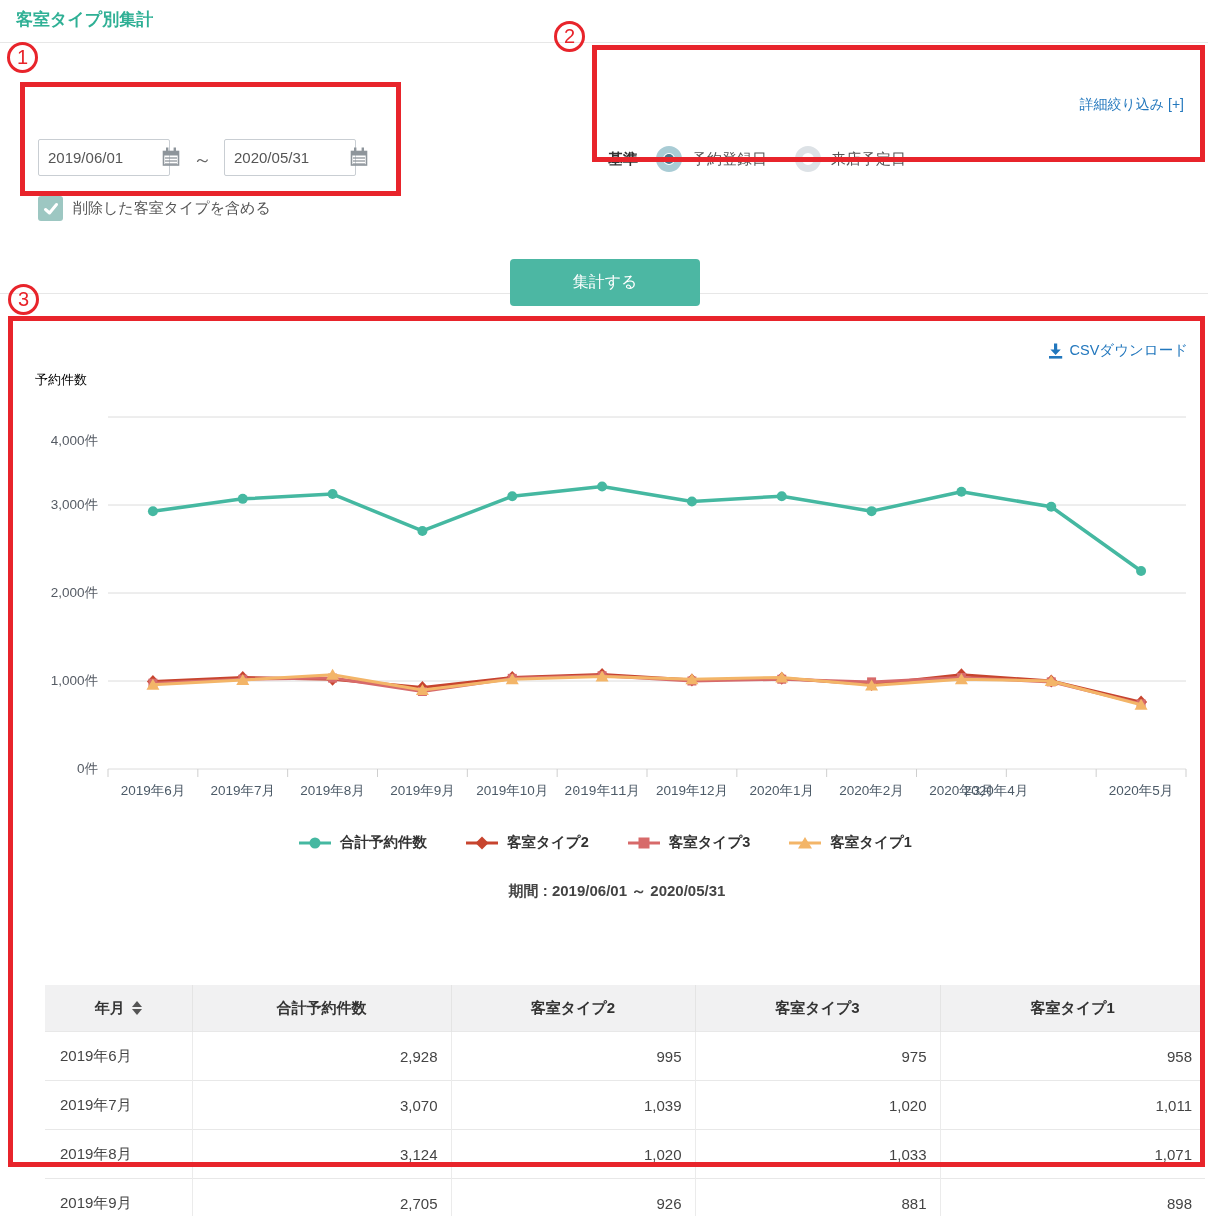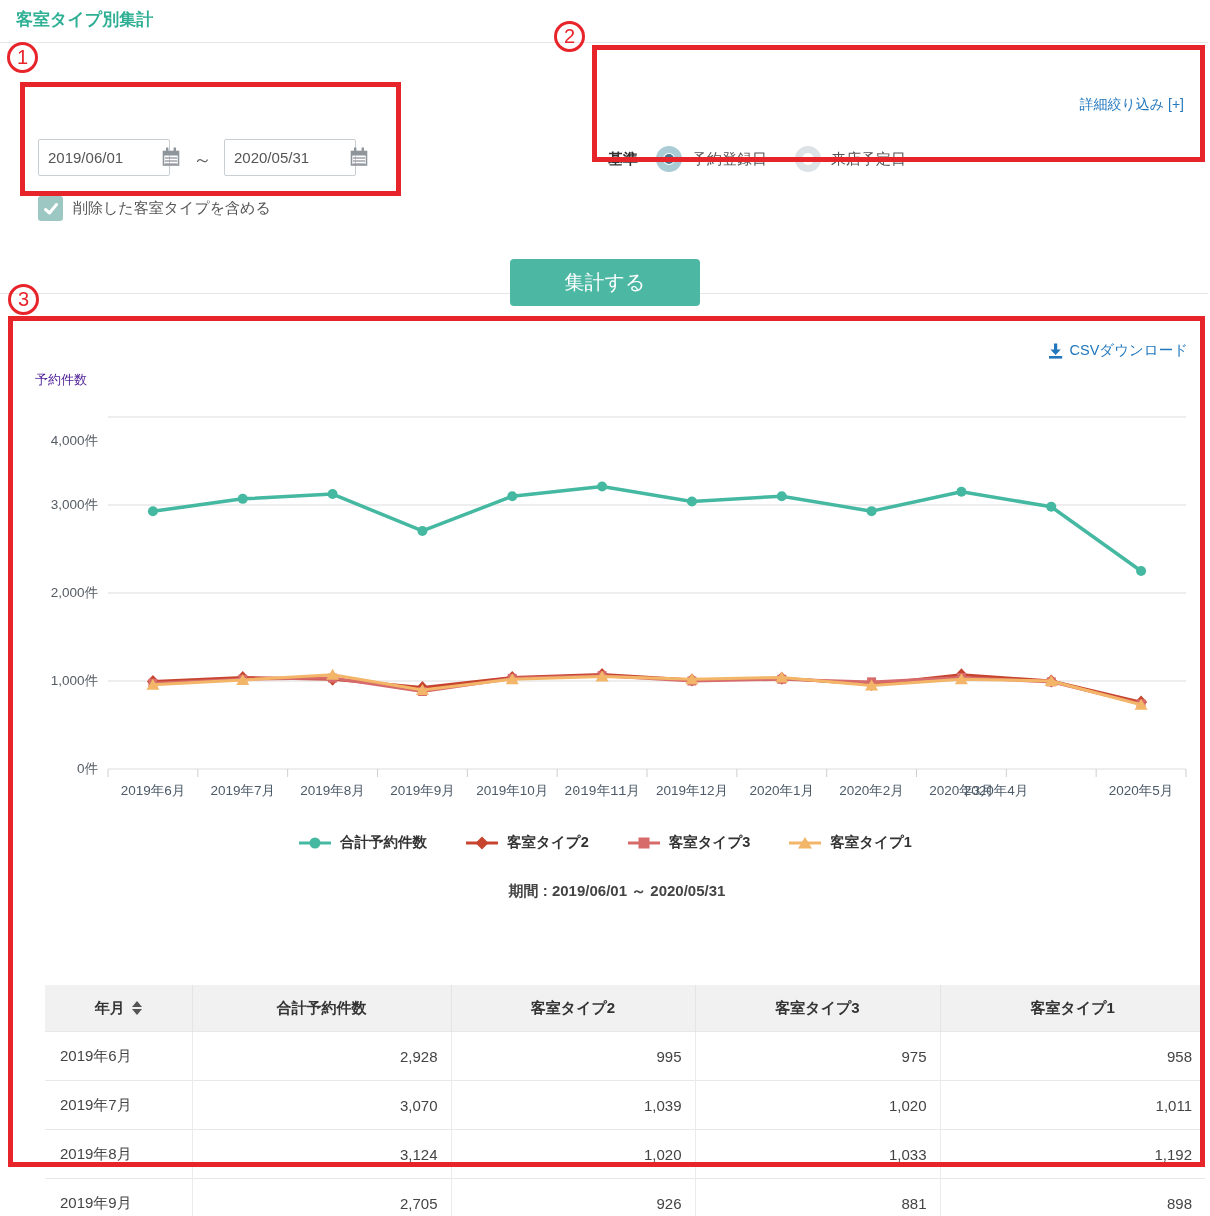--- a/index.html
+++ b/index.html
@@ -21,24 +21,24 @@
   #checkbox-label{margin-left:10px;font-size:15px;color:#555;}
   #detail-filter-link{top:53px;right:24px;font-size:14px;color:#2277bd;cursor:pointer;}
   #criteria-row{left:608px;top:103px;display:flex;align-items:center;}
   #criteria-label{font-size:15px;font-weight:bold;color:#333;margin-right:18px;}
   .radio{width:12px;height:12px;border-radius:50%;background:#fff;border:7px solid #dde2e6;display:flex;align-items:center;justify-content:center;cursor:pointer;}
   .radio.selected{border-color:#a9ccd5;}
   .radio .dot{width:10px;height:10px;border-radius:50%;background:transparent;}
   .radio.selected .dot{background:#49758a;}
   .radio-label{font-size:15px;color:#555;margin:0 28px 0 10px;}
   #aggregate-button{left:510px;top:216px;width:190px;height:47px;background:#4cb7a3;color:#fff;border:none;border-radius:4px;
-                    font-family:inherit;font-size:20px;cursor:pointer;}
+                    font-family:inherit;font-size:16px;cursor:pointer;}
   
   #csv-link{top:341px;right:22px;font-size:14.5px;color:#2277bd;cursor:pointer;display:flex;align-items:center;gap:5px;}
-  #y-axis-title{left:35px;top:371px;font-size:13px;color:#4c1d95;font-family:Liberation Mono, monospace;}
+  #y-axis-title{left:35px;top:371px;font-size:13px;color:#000000;font-family:Liberation Mono, monospace;}
   #plot-svg{left:0;top:0;width:1210px;height:1216px;pointer-events:none;}
   .ytick{position:absolute;left:0;width:98px;text-align:right;font-size:13.5px;color:#555b64;}
   .xtick{position:absolute;top:782px;text-align:center;font-size:13.5px;color:#4c5a67;}
   #legend{left:0;top:833px;width:1210px;display:flex;justify-content:center;gap:38px;}
   .legend-item{display:flex;align-items:center;gap:8px;}
   .legend-label{font-size:14.5px;font-weight:bold;color:#333;}
   #period-text{left:12px;top:882px;width:1210px;text-align:center;font-size:15px;font-weight:bold;color:#444;}
   
   #data-table{left:45px;top:985px;width:1160px;border-collapse:collapse;table-layout:fixed;font-size:15px;}
   #data-table th{height:44px;background:#f1f1f2;font-weight:bold;color:#333;border-right:1px solid #e4e4e4;}
@@ -297,21 +297,21 @@
           <td class="num">3,070</td>
           <td class="num">1,039</td>
           <td class="num">1,020</td>
           <td class="num">1,011</td>
         </tr>
         <tr>
           <td class="c0">2019年8月</td>
           <td class="num">3,124</td>
           <td class="num">1,020</td>
           <td class="num">1,033</td>
-          <td class="num">1,192</td>
+          <td class="num">1,071</td>
         </tr>
         <tr>
           <td class="c0">2019年9月</td>
           <td class="num">2,705</td>
           <td class="num">926</td>
           <td class="num">881</td>
           <td class="num">898</td>
         </tr>
       </tbody>
   </table>

